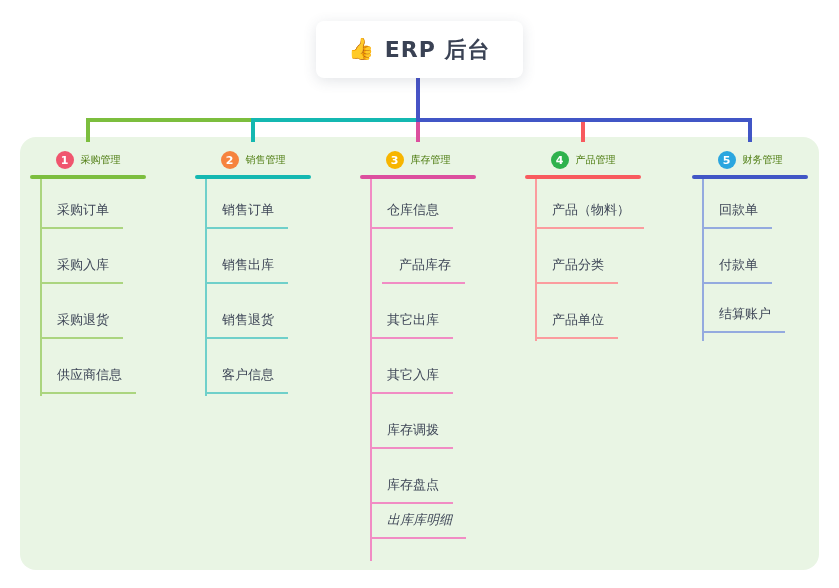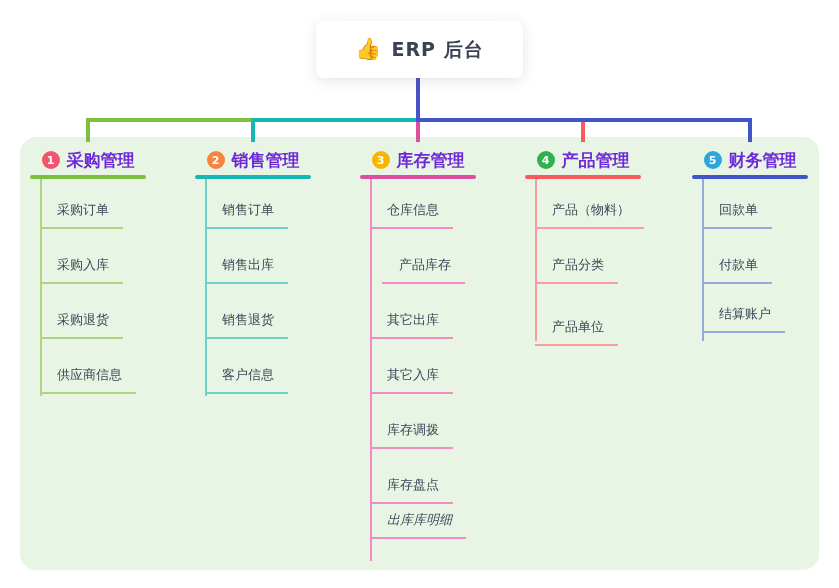--- a/index.html
+++ b/index.html
@@ -9,28 +9,28 @@
 
   .canvas-card { position:absolute; left:20px; top:137px; width:799px; height:433px;
     background:#E9F5E4; border-radius:16px; }
 
   #connectors { position:absolute; left:0; top:0; width:839px; height:588px; pointer-events:none; }
 
   .root-node { position:absolute; left:316px; top:21px; width:207px; height:57px;
     background:#ffffff; border-radius:8px; box-shadow:0 3px 14px rgba(60,70,90,.14);
     display:flex; align-items:center; justify-content:center; gap:10px; cursor:pointer; }
   .root-node .emoji { font-size:21px; color:#F3B63C; line-height:1; }
-  .root-node .title { font-size:19px; font-weight:600; color:#3A4254; letter-spacing:1px; }
+  .root-node .title { font-size:22px; font-weight:600; color:#3A4254; letter-spacing:1px; }
 
   .branch-header { position:absolute; height:28px; width:116px; top:146px;
     display:flex; align-items:center; justify-content:center; gap:7px; cursor:pointer; }
   .branch-badge { width:18px; height:18px; border-radius:50%; color:#ffffff;
     font-size:11px; font-weight:700; display:flex; align-items:center; justify-content:center;
     flex:0 0 18px; }
-  .branch-label { font-size:17px; font-weight:700; color:#6d28d9; white-space:nowrap; }
+  .branch-label { font-size:10px; font-weight:400; color:#4d7c0f; white-space:nowrap; }
   .branch-bar { position:absolute; top:175px; height:4px; width:116px; border-radius:2px; }
   .branch-vline { position:absolute; width:2px; top:179px; }
 
   .node-item { position:absolute; height:28px; display:flex; align-items:flex-end;
     padding:0 14px 8px 17px; font-size:13px; color:#3E4657; white-space:nowrap;
     border-bottom:2px solid; cursor:pointer; }
 </style>
 </head>
 <body>
 
@@ -86,21 +86,21 @@
       <div class="node-item" style="left: 370px; top: 476px; border-bottom-color: rgb(241, 140, 196);">库存盘点</div>
       <div class="node-item" style="left: 370px; top: 511px; border-bottom-color: rgb(241, 140, 196); font-style: italic;">出库库明细</div>
       <div class="branch-header" style="left: 525px;">
         <span class="branch-badge" style="background: rgb(47, 178, 77);">4</span>
         <span class="branch-label">产品管理</span>
       </div>
       <div class="branch-bar" style="left: 525px; background: rgb(248, 90, 94);"></div>
       <div class="branch-vline" style="left: 535px; height: 162px; background: rgb(251, 156, 158);"></div>
       <div class="node-item" style="left: 535px; top: 201px; border-bottom-color: rgb(251, 156, 158);">产品（物料）</div>
       <div class="node-item" style="left: 535px; top: 256px; border-bottom-color: rgb(251, 156, 158);">产品分类</div>
-      <div class="node-item" style="left: 535px; top: 318px; border-bottom-color: rgb(251, 156, 158);">产品单位</div>
+      <div class="node-item" style="left: 535px; top: 311px; border-bottom-color: rgb(251, 156, 158);">产品单位</div>
       <div class="branch-header" style="left: 692px;">
         <span class="branch-badge" style="background: rgb(43, 166, 223);">5</span>
         <span class="branch-label">财务管理</span>
       </div>
       <div class="branch-bar" style="left: 692px; background: rgb(65, 86, 198);"></div>
       <div class="branch-vline" style="left: 702px; height: 162px; background: rgb(148, 170, 223);"></div>
       <div class="node-item" style="left: 702px; top: 201px; border-bottom-color: rgb(148, 170, 223);">回款单</div>
       <div class="node-item" style="left: 702px; top: 256px; border-bottom-color: rgb(148, 170, 223);">付款单</div>
       <div class="node-item" style="left: 702px; top: 305px; border-bottom-color: rgb(148, 170, 223);">结算账户</div>
     </div>

